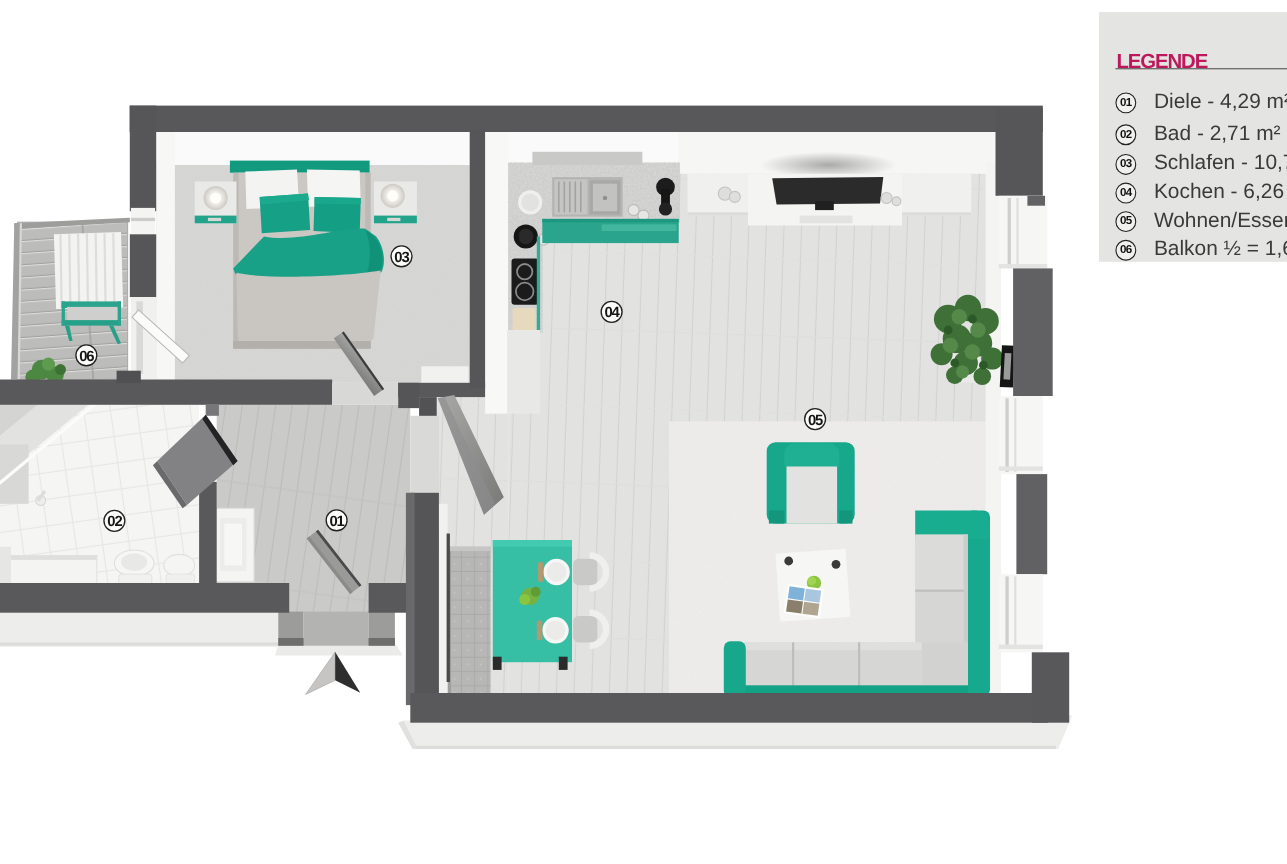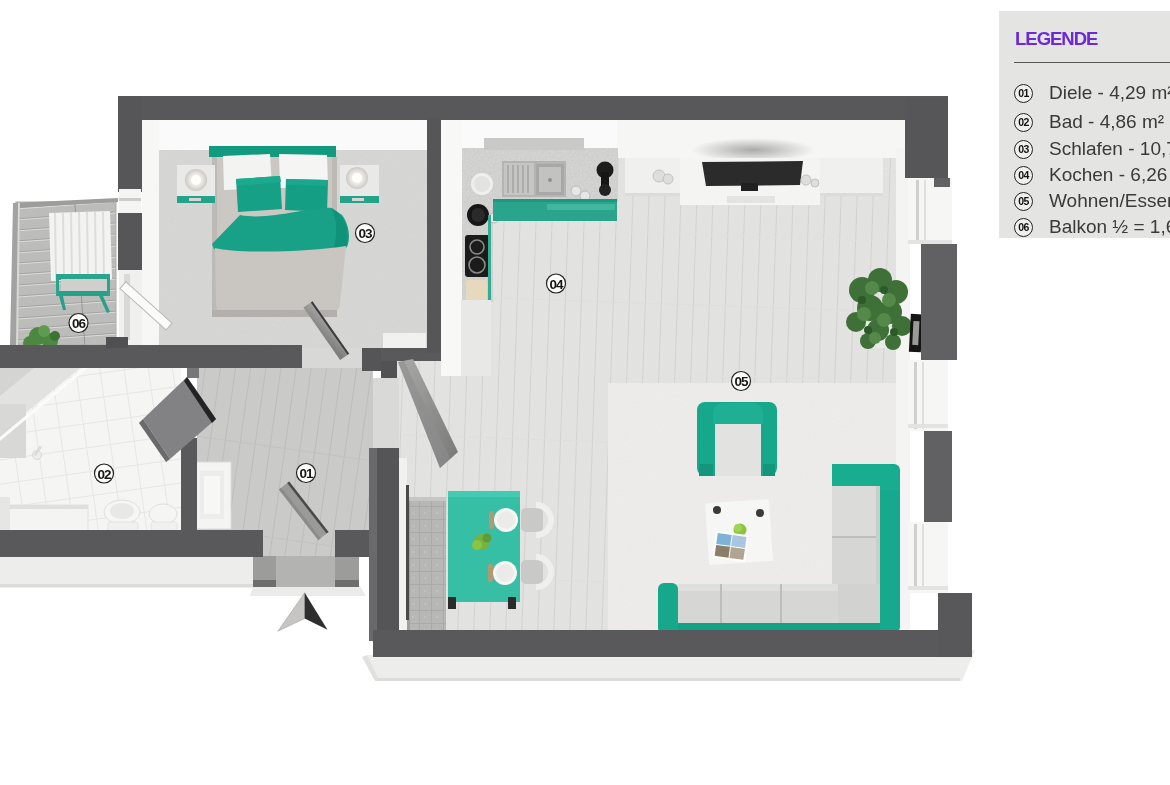--- a/index.html
+++ b/index.html
@@ -1,20 +1,20 @@
 <!DOCTYPE html>
 <html><head>
 <meta charset="utf-8">
 <style>
 html,body{margin:0;padding:0;background:#ffffff;width:1170px;height:785px;overflow:hidden;}
 body{font-family:"Liberation Sans",sans-serif;}
 #stage{position:relative;width:1170px;height:785px;background:#fff;}
 #plan{position:absolute;left:0;top:0;}
 #legend{position:absolute;left:999px;top:11px;width:171px;height:227px;background:#e4e4e2;overflow:hidden;}
-#legend h1{margin:17px 0 0 16px;font-size:18.5px;font-weight:bold;color:#6d28d9;letter-spacing:-1px;}
+#legend h1{margin:34px 0 0 16px;font-size:18.5px;font-weight:bold;color:#be185d;letter-spacing:-1px;}
 #legend .rule{position:absolute;left:15px;top:51px;width:200px;height:1px;background:#555;}
 .lrow{position:absolute;left:15px;width:300px;height:20px;white-space:nowrap;}
 .lnum{display:inline-block;width:17px;height:17px;border:1.4px solid #222;border-radius:50%;background:#f0f0ee;color:#111;font-size:10.5px;font-weight:bold;text-align:center;line-height:17px;vertical-align:middle;letter-spacing:-0.5px;}
 .ltxt{font-size:19px;color:#3a3a3a;margin-left:16px;vertical-align:middle;}
 </style>
 </head>
 <body>
 <div id="stage">
 <svg id="plan" width="1170" height="785" viewBox="0 0 1170 785">
 <defs>
@@ -604,19 +604,19 @@
         <circle cx="78.5" cy="323" r="9.5" fill="#fdfdfc" stroke="#222" stroke-width="1.2"></circle>
         <text x="78.5" y="328" font-size="13.5" font-weight="bold" fill="#151515" text-anchor="middle" letter-spacing="-1">06</text>
       </g>
 
 </svg>
 
 <div id="legend">
 <h1>LEGENDE</h1>
 <div class="rule"></div>
 <div class="lrow" style="top:71px"><span class="lnum">01</span><span class="ltxt">Diele - 4,29 m²</span></div>
-<div class="lrow" style="top:100px"><span class="lnum">02</span><span class="ltxt">Bad - 4,86 m²</span></div>
+<div class="lrow" style="top:100px"><span class="lnum">02</span><span class="ltxt">Bad - 2,71 m²</span></div>
 <div class="lrow" style="top:127px"><span class="lnum">03</span><span class="ltxt">Schlafen - 10,76 m²</span></div>
 <div class="lrow" style="top:153px"><span class="lnum">04</span><span class="ltxt">Kochen - 6,26 m²</span></div>
 <div class="lrow" style="top:179px"><span class="lnum">05</span><span class="ltxt">Wohnen/Essen - 25,9 m²</span></div>
 <div class="lrow" style="top:205px"><span class="lnum">06</span><span class="ltxt">Balkon ½ = 1,63 m²</span></div>
 </div>
 </div>
 
 </body></html>

